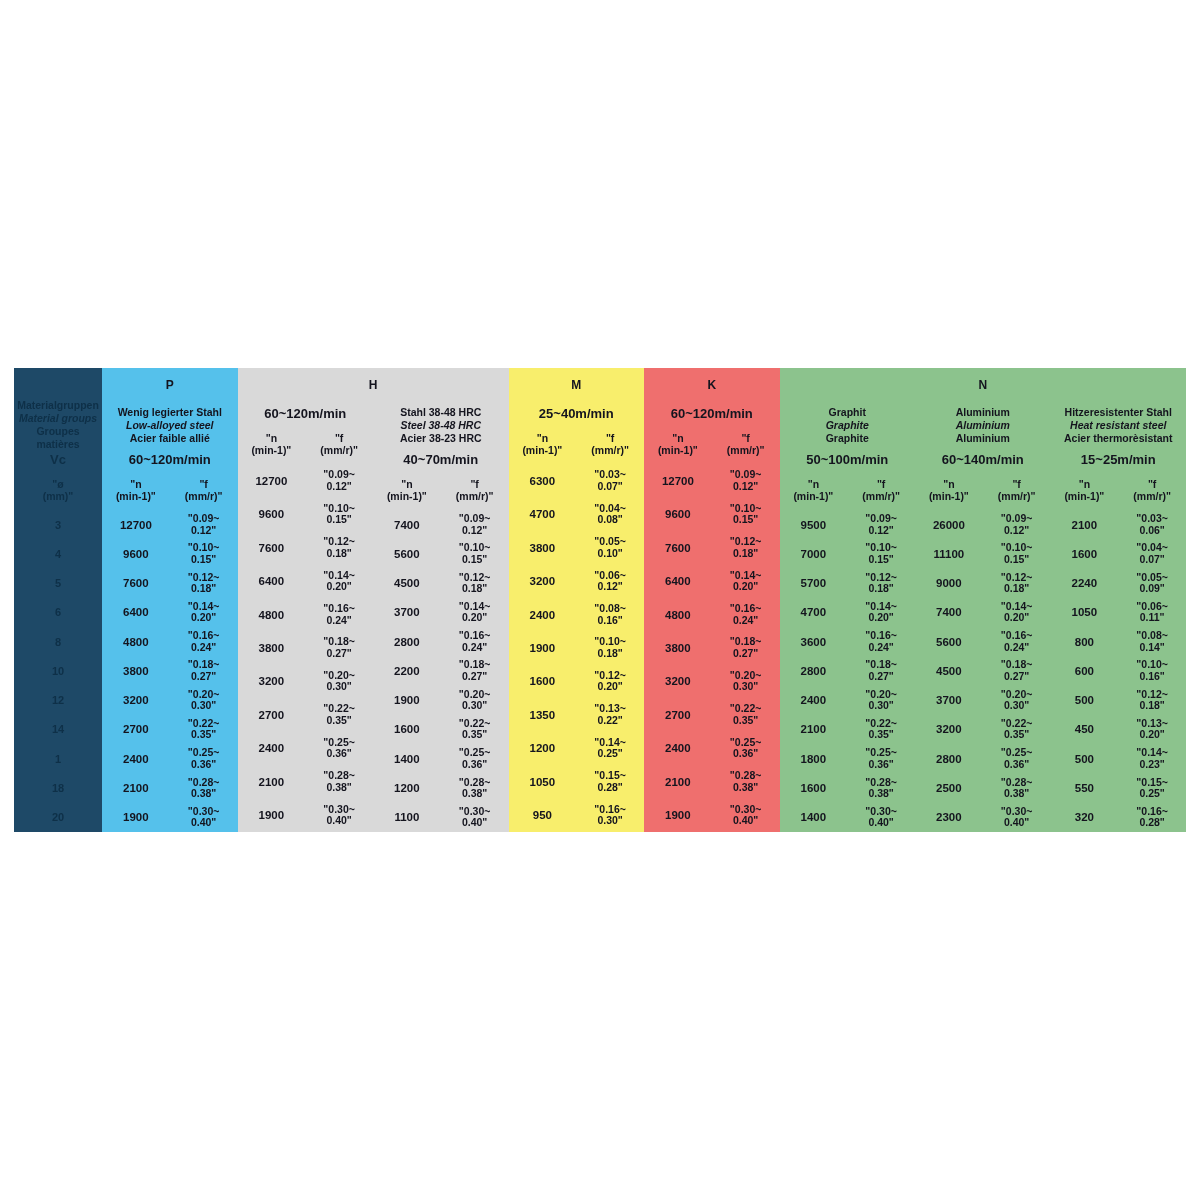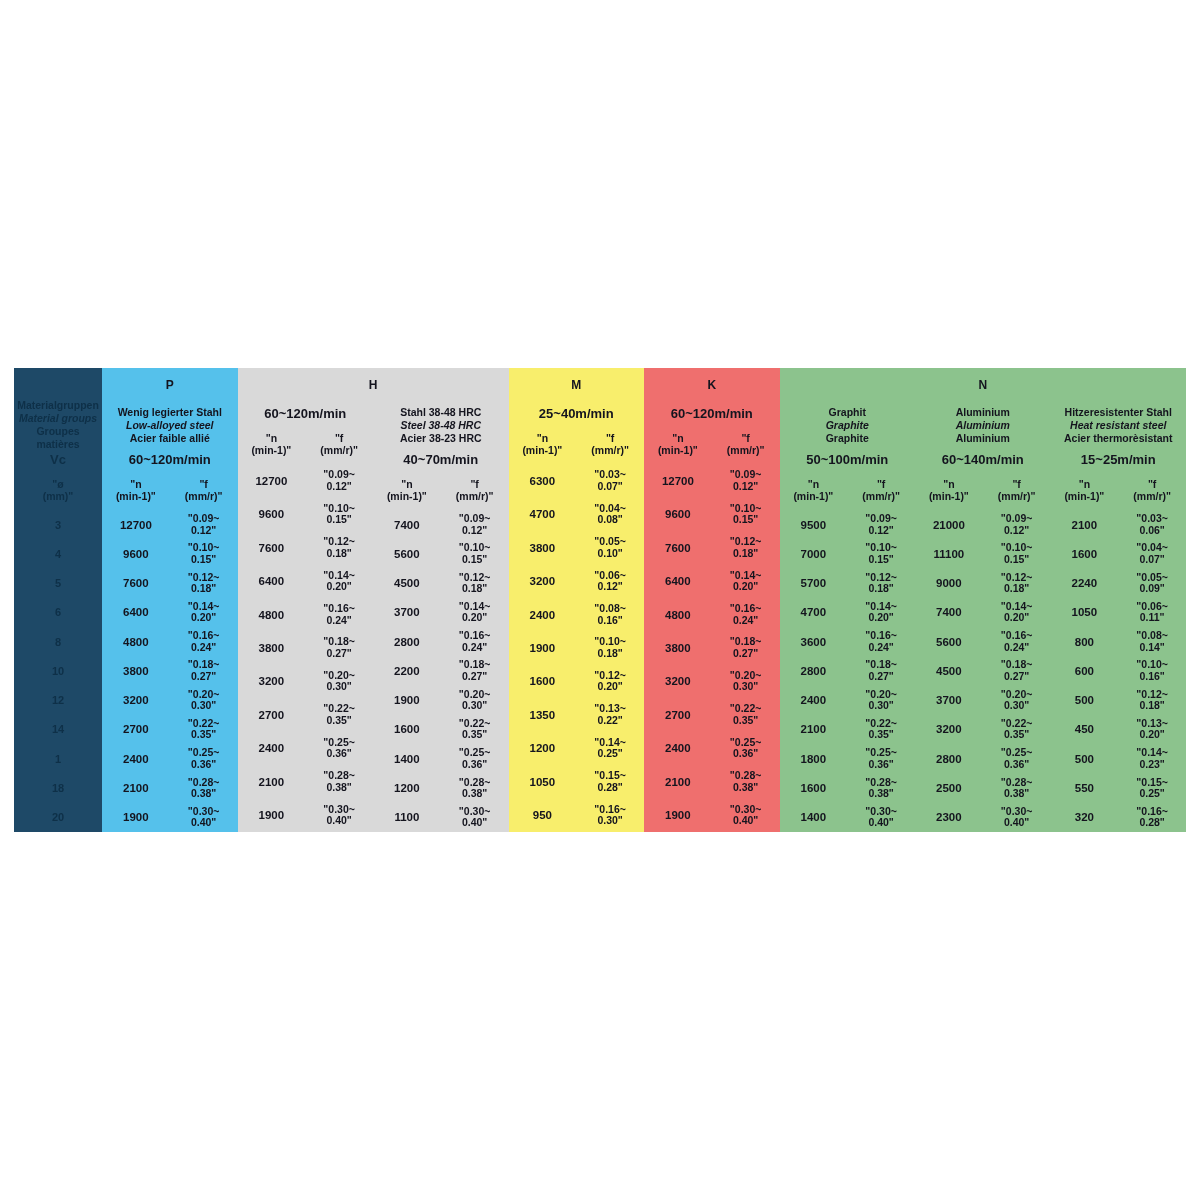--- a/index.html
+++ b/index.html
@@ -692,21 +692,21 @@
                 <span>"n</span>
                 <span>(min-1)"</span>
               </div>
               <div class="half">
                 <span>"f</span>
                 <span>(mm/r)"</span>
               </div>
             </div>
             <div class="data-rows">
               <div class="row-data">
-                <div class="cell cell-n">21000</div>
+                <div class="cell cell-n">26000</div>
                 <div class="cell cell-f">
                   <span>"0.09~</span>
                   <span>0.12"</span>
                 </div>
               </div>
               <div class="row-data">
                 <div class="cell cell-n">11100</div>
                 <div class="cell cell-f">
                   <span>"0.10~</span>
                   <span>0.15"</span>

